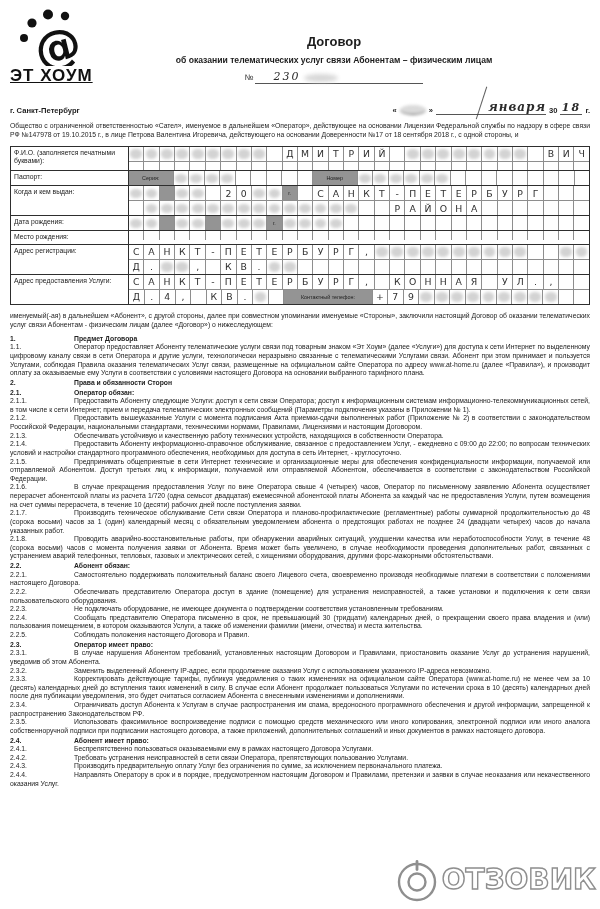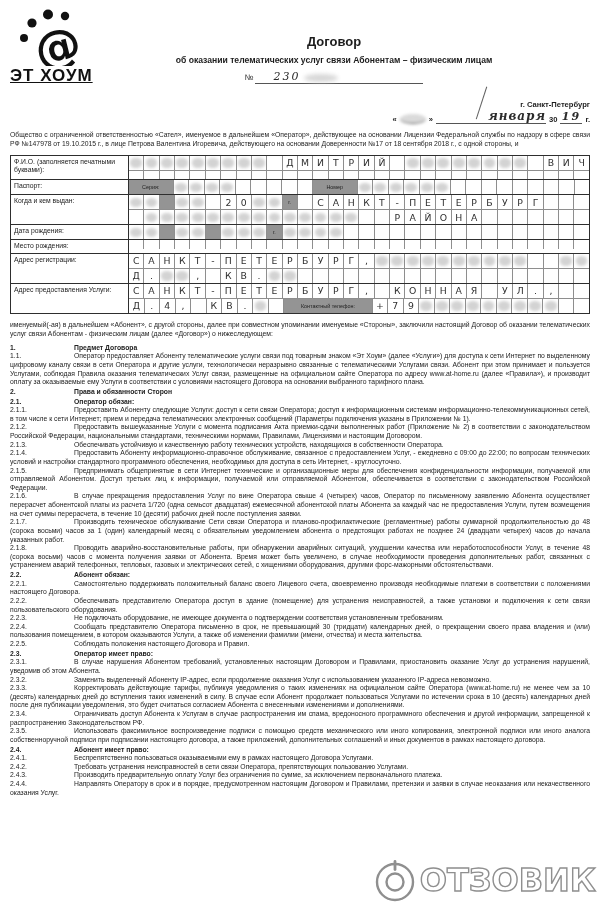--- a/index.html
+++ b/index.html
@@ -15,21 +15,21 @@
   .title-l1{font-weight:bold;font-size:13px;}
   .title-l2{font-weight:bold;font-size:8.6px;margin-top:6px;}
   .num-row{margin-top:5px;font-size:8px;}
   .uline{display:inline-block;border-bottom:0.9px solid #555;}
   .numline{width:150px;text-align:left;padding-left:18px;position:relative;}
   .hw{font-family:"DejaVu Serif",serif;font-style:italic;color:#2b2b2b;}
   .hw-big{font-size:11px;letter-spacing:2px;}
   .inkblur{display:inline-block;width:34px;height:8px;background:#d7d7d7;border-radius:50%;
            filter:blur(2px);vertical-align:middle;margin-left:4px;}
   .city-row{display:flex;justify-content:space-between;align-items:flex-end;
-            font-size:7.6px;font-weight:bold;margin-top:14px;flex-direction:column;}
+            font-size:7.6px;font-weight:bold;margin-top:14px;}
   .date-part{font-weight:bold;display:flex;align-items:flex-end;gap:3px;font-size:7.6px;}
   .dayblur{display:inline-block;width:26px;height:9px;background:#dadada;border-radius:50%;
            filter:blur(1.6px);border-bottom:0.9px solid #555;}
   .month-line{width:110px;text-align:right;}
   .hw-month{font-size:12px;letter-spacing:1px;}
   .yr-line{width:22px;text-align:center;}
   .pen-flourish{position:absolute;width:1.4px;height:34px;background:#3a3a3a;
                 right:118px;top:86px;transform:rotate(18deg);opacity:.8;}
 
   
@@ -54,21 +54,21 @@
   .shade span{font-size:5.4px;color:#1e1e1e;white-space:nowrap;overflow:hidden;}
 
   
   .body-text{margin-top:5px;}
   .clause{font-size:6.8px;line-height:1.27;text-align:justify;color:#222;}
   .clause .cnum{display:inline-block;width:64px;vertical-align:top;}
   .clause.bold{font-weight:bold;margin-top:1px;}
 
   
   .wm{position:absolute;right:4px;bottom:6px;display:flex;align-items:center;gap:2px;}
-  .wm-text{font-family:"DejaVu Sans",sans-serif;font-size:32px;font-weight:bold;
+  .wm-text{font-family:"DejaVu Sans",sans-serif;font-size:28px;font-weight:bold;
            letter-spacing:0px;color:rgba(255,255,255,0.55);
            -webkit-text-stroke:1.4px #8f8f8f;line-height:1;}
 </style>
 </head>
 <body>
 
 <div class="page">
 
   <div class="header">
     <div class="logo-block">
@@ -95,21 +95,21 @@
   <div class="pen-flourish"></div>
 
   <div class="city-row">
     <span>г. Санкт-Петербург</span>
     <span class="date-part">
       <span>«</span>
       <span class="dayblur"></span>
       <span>»</span>
       <span class="uline month-line"><span class="hw hw-month">января</span></span>
       <span>30</span>
-      <span class="uline yr-line"><span class="hw hw-big">19</span></span>
+      <span class="uline yr-line"><span class="hw hw-big">18</span></span>
       <span>г.</span>
     </span>
   </div>
 
   <div class="para">Общество с ограниченной ответственностью «Сател», именуемое в дальнейшем «Оператор», действующее на основании Лицензии Федеральной службы по надзору в сфере связи РФ №147978 от 19.10.2015 г., в лице Петрова Валентина Игоревича, действующего на основании Доверенности №17 от 18 сентября 2018 г., с одной стороны, и</div>
 
   <div class="ftable">
       <div class="frow">
         <div class="flabel">Ф.И.О. (заполняется печатными буквами):</div>
         <div class="fgrid">

